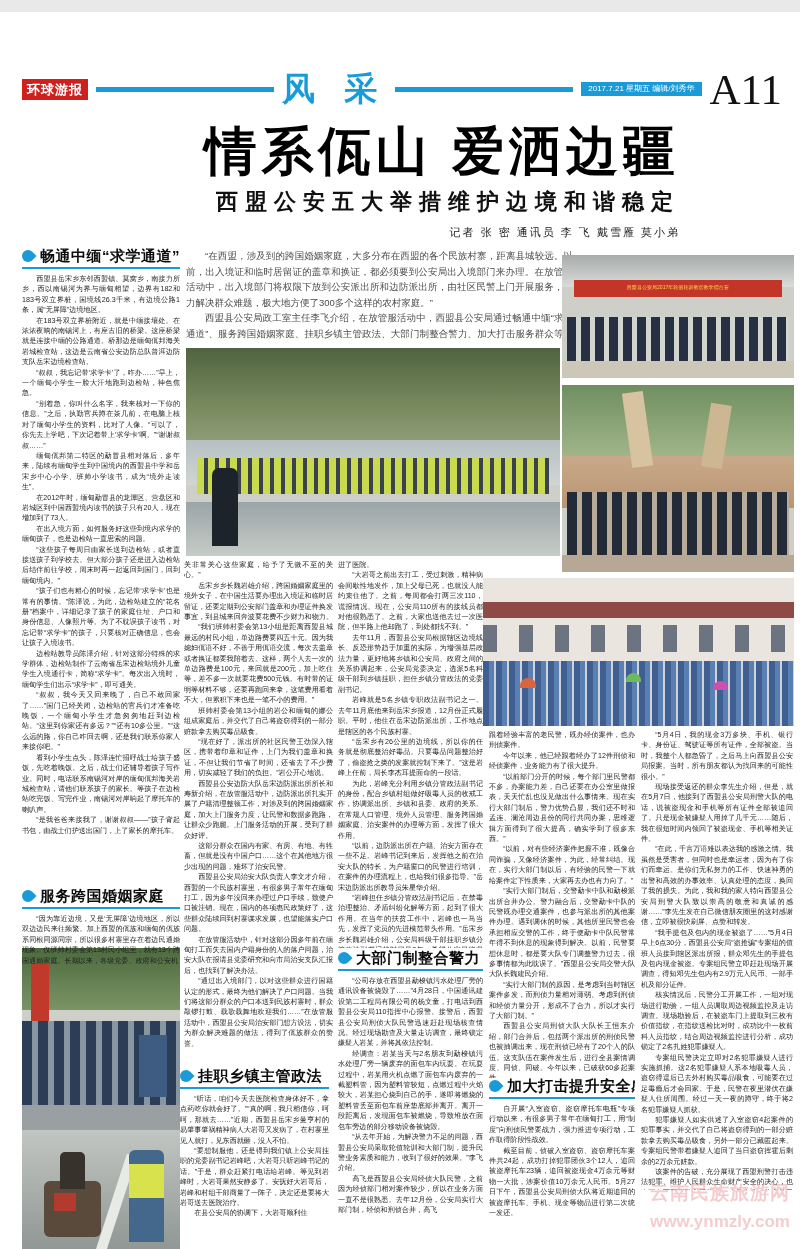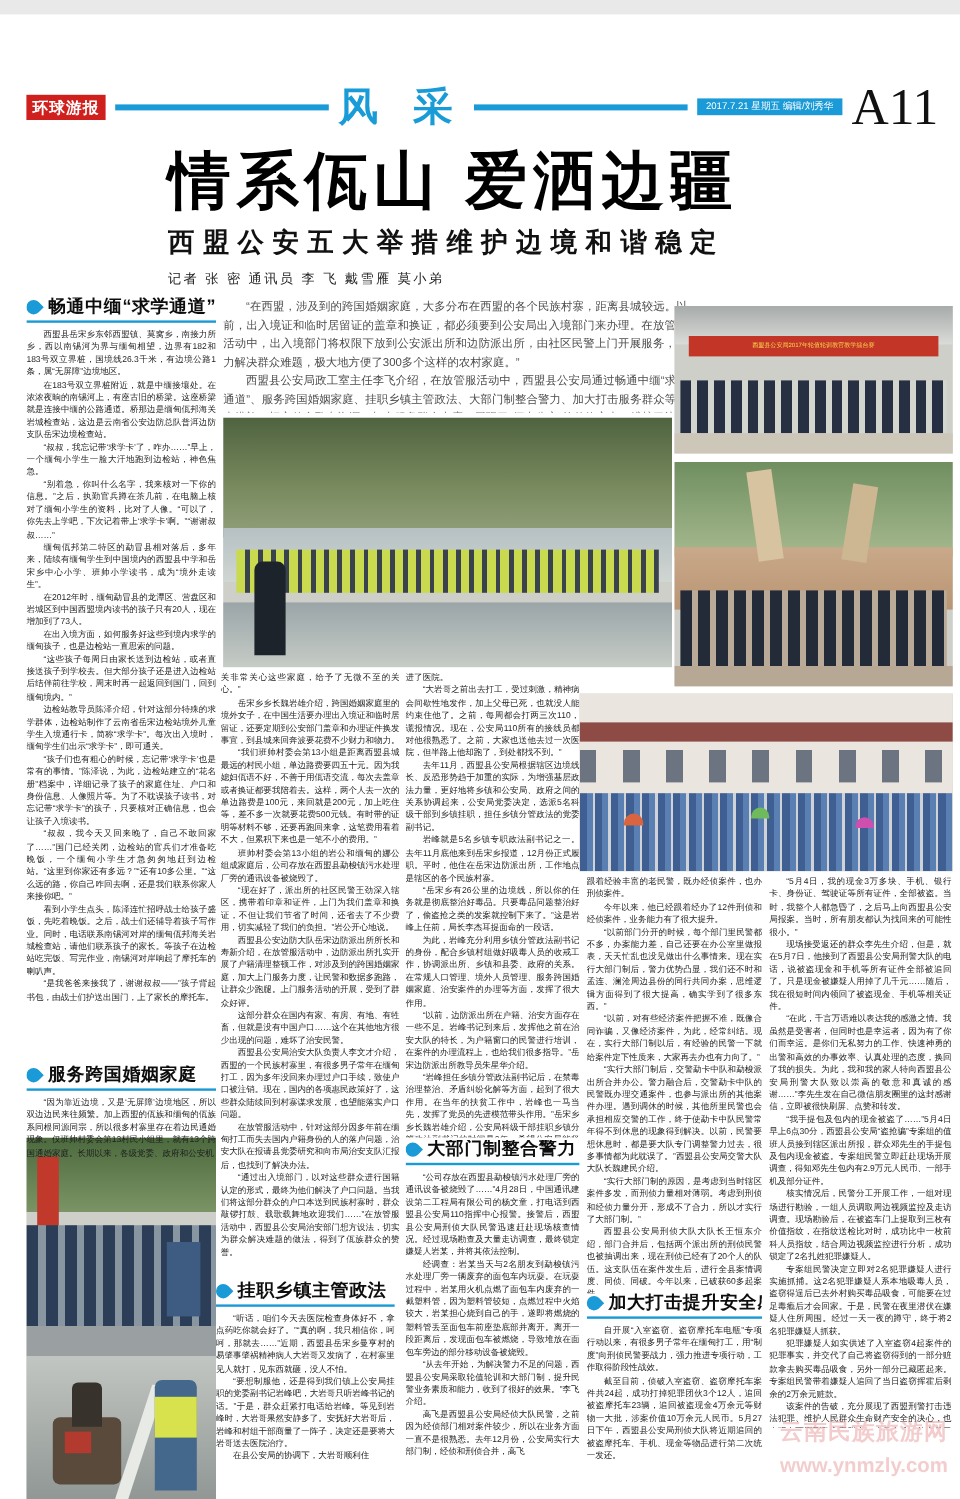--- a/index.html
+++ b/index.html
@@ -7,21 +7,21 @@
         font-family:"Liberation Sans",sans-serif;overflow:hidden;color:#222;}
   
   .hdr{position:absolute;left:22px;top:54px;width:760px;height:46px;display:flex;align-items:center;}
   .masthead{background:#d0201e;color:#fff;font-weight:bold;font-size:13px;line-height:13px;
             padding:4px 5px;letter-spacing:1px;white-space:nowrap;}
   .rule{flex:1;height:5px;background:#1a9ad6;margin:0 8px;}
   .section-title{color:#189bd7;font-size:33px;font-weight:900;letter-spacing:10px;white-space:nowrap;}
   .date-box{background:#1a9ad6;color:#fff;font-size:8px;line-height:8px;padding:3px 7px;white-space:nowrap;}
   .pagenum{font-family:"Liberation Serif",serif;font-size:43px;line-height:43px;color:#111;margin-left:8px;font-weight:400;}
   
-  .headline{position:absolute;left:140px;top:110px;width:540px;text-align:left;}
+  .headline{position:absolute;left:140px;top:110px;width:540px;text-align:right;}
   .headline .main{font-size:52px;line-height:58px;font-weight:900;letter-spacing:5px;color:#000;white-space:nowrap;}
   .headline .sub{font-size:22px;font-weight:700;letter-spacing:7px;color:#111;margin-top:7px;white-space:nowrap;}
   .headline .by{font-size:11px;letter-spacing:2px;color:#222;margin-top:8px;white-space:nowrap;}
   
   .intro{position:absolute;left:186px;top:236px;width:387px;height:96px;overflow:hidden;
          font-size:9.5px;line-height:15.5px;color:#4c4c4c;text-align:justify;}
   .intro p{margin:0;text-indent:2em;}
   
   .col{position:absolute;font-size:7.1px;line-height:10.4px;color:#1d1d1d;text-align:justify;overflow:hidden;}
   .col p.bp{margin:0;text-indent:2em;}
@@ -168,22 +168,22 @@
     </div>
     <div>
         <p class="bp">西盟县岳宋乡东邻西盟镇、莫窝乡，南接力所乡，西以南锡河为界与缅甸相望，边界有182和183号双立界桩，国境线26.3千米，有边境公路1条，属“无屏障”边境地区。</p>
         <p class="bp">在183号双立界桩附近，就是中缅接壤处。在浓浓夜晌的南锡河上，有座古旧的桥梁。这座桥梁就是连接中缅的公路通道。桥那边是缅甸佤邦海关岩城检查站，这边是云南省公安边防总队普洱边防支队岳宋边境检查站。</p>
         <p class="bp">“叔叔，我忘记带‘求学卡’了，咋办……”早上，一个缅甸小学生一脸大汗地跑到边检站，神色焦急。</p>
         <p class="bp">“别着急，你叫什么名字，我来核对一下你的信息。”之后，执勤官兵蹲在茶几前，在电脑上核对了缅甸小学生的资料，比对了人像。“可以了，你先去上学吧，下次记着带上‘求学卡’啊。”“谢谢叔叔……”</p>
         <p class="bp">缅甸佤邦第二特区的勐冒县相对落后，多年来，陆续有缅甸学生到中国境内的西盟县中学和岳宋乡中心小学、班帅小学读书，成为“境外走读生”。</p>
         <p class="bp">在2012年时，缅甸勐冒县的龙潭区、营盘区和岩城区到中国西盟境内读书的孩子只有20人，现在增加到了73人。</p>
         <p class="bp">在出入境方面，如何服务好这些到境内求学的缅甸孩子，也是边检站一直思索的问题。</p>
         <p class="bp">“这些孩子每周日由家长送到边检站，或者直接送孩子到学校去。但大部分孩子还是进入边检站后结伴前往学校，周末时再一起返回到国门，回到缅甸境内。”</p>
+        <p class="bp">“孩子们也有粗心的时候，忘记带‘求学卡’也是常有的事情。”陈泽说，为此，边检站建立的“花名册”档案中，详细记录了孩子的家庭住址、户口和身份信息、人像照片等。为了不耽误孩子读书，对忘记带“求学卡”的孩子，只要核对正确信息，也会让孩子入境读书。</p>
         <p class="bp">边检站教导员陈泽介绍，针对这部分特殊的求学群体，边检站制作了云南省岳宋边检站境外儿童学生入境通行卡，简称“求学卡”。每次出入境时，缅甸学生们出示“求学卡”，即可通关。</p>
-        <p class="bp">“孩子们也有粗心的时候，忘记带‘求学卡’也是常有的事情。”陈泽说，为此，边检站建立的“花名册”档案中，详细记录了孩子的家庭住址、户口和身份信息、人像照片等。为了不耽误孩子读书，对忘记带“求学卡”的孩子，只要核对正确信息，也会让孩子入境读书。</p>
         <p class="bp">“叔叔，我今天又回来晚了，自己不敢回家了……”国门已经关闭，边检站的官兵们才准备吃晚饭，一个缅甸小学生才急匆匆地赶到边检站。“这里到你家还有多远？”“还有10多公里。”“这么远的路，你自己咋回去啊，还是我们联系你家人来接你吧。”</p>
         <p class="bp">看到小学生点头，陈泽连忙招呼战士给孩子盛饭，先吃着晚饭。之后，战士们还辅导着孩子写作业。同时，电话联系南锡河对岸的缅甸佤邦海关岩城检查站，请他们联系孩子的家长。等孩子在边检站吃完饭、写完作业，南锡河对岸响起了摩托车的喇叭声。</p>
         <p class="bp">“是我爸爸来接我了，谢谢叔叔——”孩子背起书包，由战士们护送出国门，上了家长的摩托车。</p>
       </div>
   </div>
 
   <div class="col" style="left:22px;top:876px;width:158px;height:96px;">
     <div class="sec-head">
       <span class="dot"></span>
       <span class="txt">服务跨国婚姻家庭</span>
@@ -191,21 +191,21 @@
     <div>
         <p class="bp">“因为靠近边境，又是‘无屏障’边境地区，所以双边边民来往频繁。加上西盟的佤族和缅甸的佤族系同根同源同宗，所以很多村寨里存在着边民通婚现象。仅班帅村委会第13村民小组里，就有13个跨国通婚家庭。长期以来，各级党委、政府和公安机</p>
       </div>
   </div>
 
   <div class="col" style="left:184px;top:548px;width:149px;height:506px;">
     <div class="cont">
         <p class="bp">关非常关心这些家庭，给予了无微不至的关心。”</p>
         <p class="bp">岳宋乡乡长魏岩雄介绍，跨国婚姻家庭里的境外女子，在中国生活要办理出入境证和临时居留证，还要定期到公安部门盖章和办理证件换发事宜，到县城来回奔波要花费不少财力和物力。</p>
         <p class="bp">“我们班帅村委会第13小组是距离西盟县城最远的村民小组，单边路费要四五十元。因为我媳妇佤语不好，不善于用佤语交流，每次去盖章或者换证都要我陪着去。这样，两个人去一次的单边路费是100元，来回就是200元，加上吃住等，差不多一次就要花费500元钱。有时带的证明等材料不够，还要再跑回来拿，这笔费用看着不大，但累积下来也是一笔不小的费用。”</p>
-        <p class="bp">班帅村委会第13小组的岩公和缅甸的娜公组成家庭后，公司存放在西盟县勐梭镇污水处理厂旁的通讯设备被烧毁了。</p>
+        <p class="bp">班帅村委会第13小组的岩公和缅甸的娜公组成家庭后，并交代了自己将盗窃得到的一部分赃款拿去购买毒品吸食。</p>
         <p class="bp">“现在好了，派出所的社区民警王劲深入辖区，携带着印章和证件，上门为我们盖章和换证，不但让我们节省了时间，还省去了不少费用，切实减轻了我们的负担。”岩公开心地说。</p>
         <p class="bp">西盟县公安边防大队岳宋边防派出所所长和寿新介绍，在放管服活动中，边防派出所扎实开展了户籍清理整顿工作，对涉及到的跨国婚姻家庭，加大上门服务力度，让民警和数据多跑路，让群众少跑腿。上门服务活动的开展，受到了群众好评。</p>
         <p class="bp">这部分群众在国内有家、有房、有地、有牲畜，但就是没有中国户口……这个在其他地方很少出现的问题，难坏了治安民警。</p>
         <p class="bp">西盟县公安局治安大队负责人李文才介绍，西盟的一个民族村寨里，有很多男子常年在缅甸打工，因为多年没回来办理过户口手续，致使户口被注销。现在，国内的各项惠民政策好了，这些群众陆续回到村寨谋求发展，也望能落实户口问题。</p>
         <p class="bp">在放管服活动中，针对这部分因多年前在缅甸打工而失去国内户籍身份的人的落户问题，治安大队在报请县党委研究和向市局治安支队汇报后，也找到了解决办法。</p>
         <p class="bp">“通过出入境部门，以对这些群众进行国籍认定的形式，最终为他们解决了户口问题。当我们将这部分群众的户口本送到民族村寨时，群众敲锣打鼓、载歌载舞地欢迎我们……”在放管服活动中，西盟县公安局治安部门想方设法，切实为群众解决难题的做法，得到了佤族群众的赞誉。</p>
       </div>
   </div>
   <div class="col" style="left:180px;top:1056px;width:149px;height:189px;">
     <div class="sec-head">

